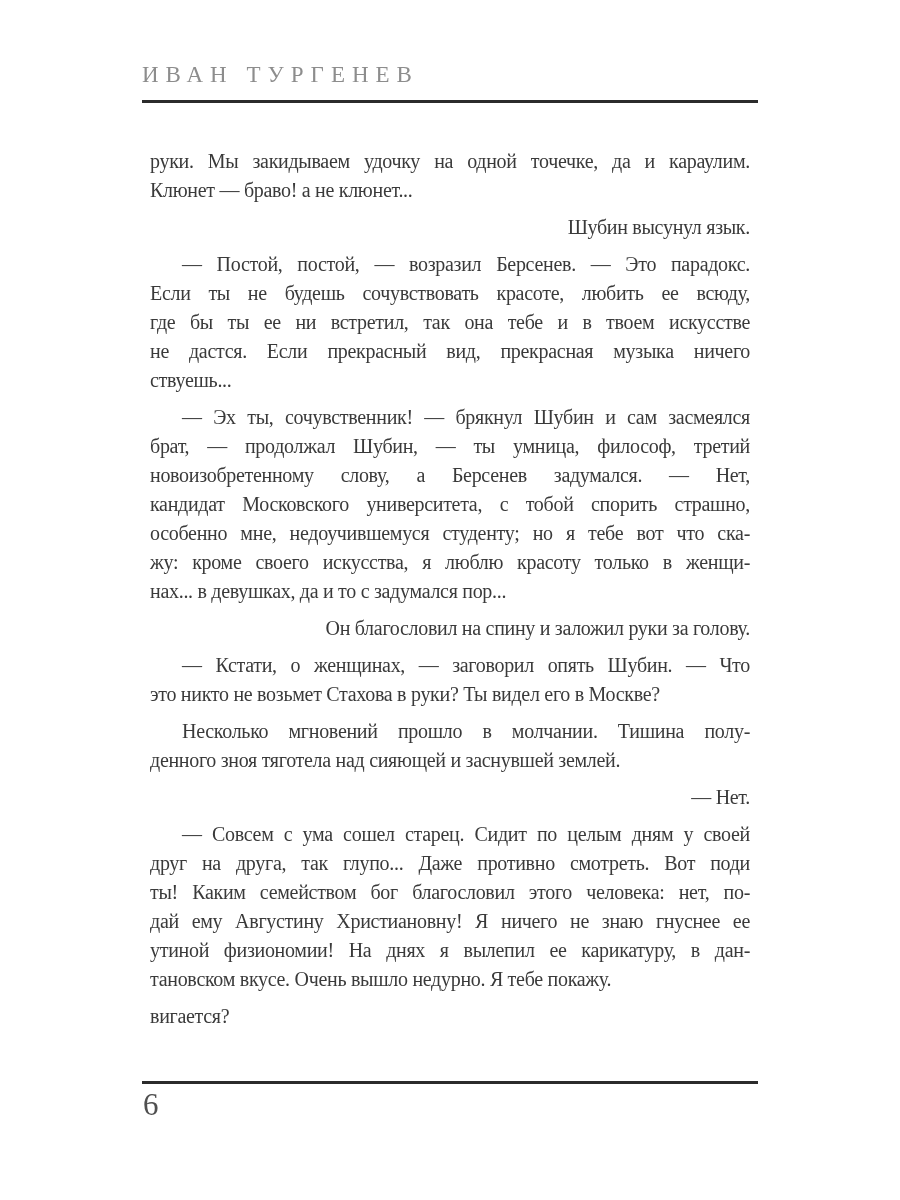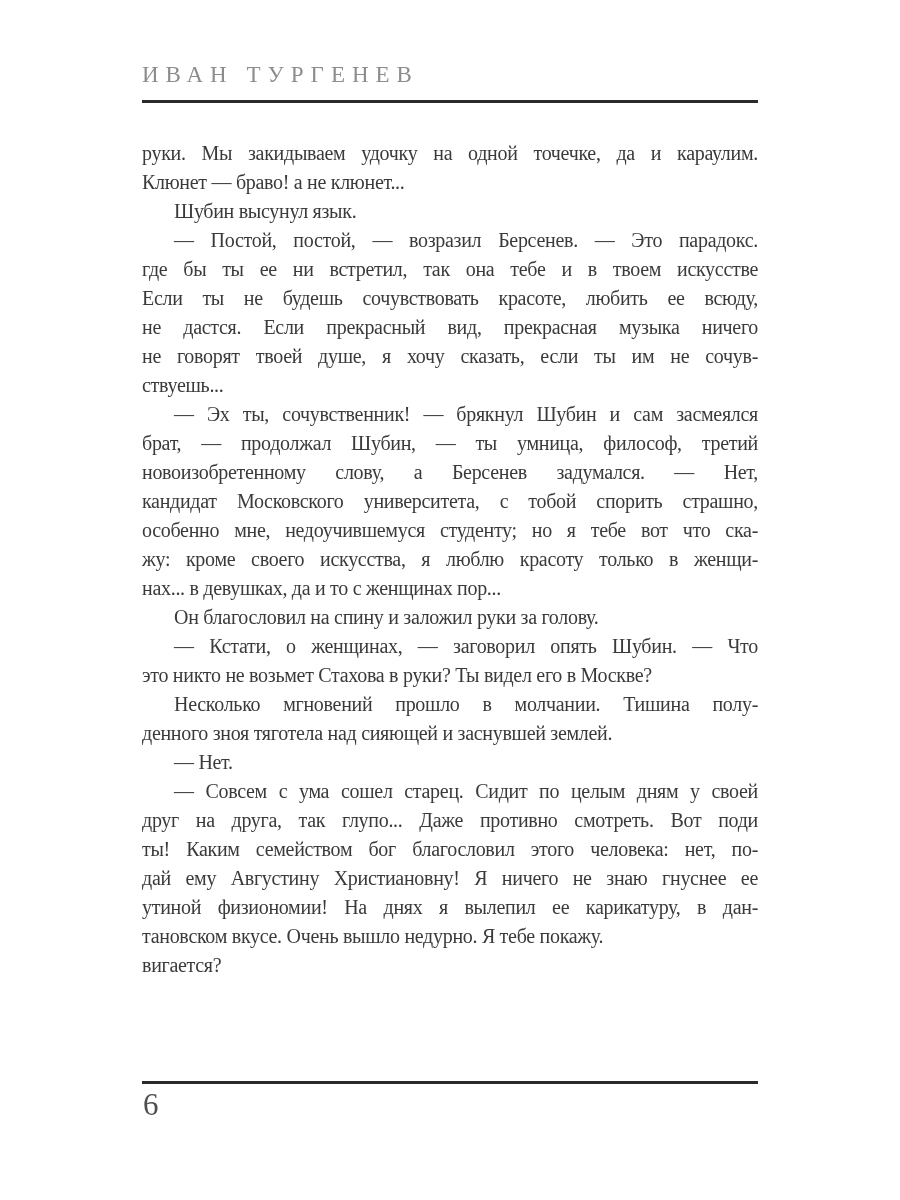--- a/index.html
+++ b/index.html
@@ -35,32 +35,32 @@
   .rule-bottom { top: 1081px; }
   .text-block {
     position: absolute;
     left: 142px;
     top: 139px;
     width: 616px;
     color: var(--ink, #3a3a3a);
     font-size: 20px;
     letter-spacing: -0.015em;
   }
-  .para { margin: 0; }
+  .para { margin: 8px; }
   .line {
     height: 29px;
     line-height: 29px;
     text-align: left;
     white-space: normal;
   }
   .line.j {
     text-align: justify;
     text-align-last: justify;
   }
-  .line.ind { text-indent: 32px; }
+  .line.ind { text-indent: 32px; text-align: right; }
   .page-number {
     position: absolute;
     left: 143px;
     top: 1087px;
     font-size: 31px;
     color: #4f4f4f;
   }
 </style>
 </head>
 <body>
@@ -72,34 +72,33 @@
   <div class="text-block">
       <div class="para">
         <div class="line j">руки. Мы закидываем удочку на одной точечке, да и караулим.</div>
         <div class="line">Клюнет — браво! а не клюнет...</div>
       </div>
       <div class="para">
         <div class="line ind">Шубин высунул язык.</div>
       </div>
       <div class="para">
         <div class="line j ind">— Постой, постой, — возразил Берсенев. — Это парадокс.</div>
+        <div class="line j">Если ты не будешь сочувствовать красоте, любить ее всюду,</div>
         <div class="line j">где бы ты ее ни встретил, так она тебе и в твоем искусстве</div>
-        <div class="line j">Если ты не будешь сочувствовать красоте, любить ее всюду,</div>
         <div class="line j">не дастся. Если прекрасный вид, прекрасная музыка ничего</div>
-        <div class="line j">не говорят твоей душе, я хочу сказать, если ты им не сочув-</div>
         <div class="line">ствуешь...</div>
       </div>
       <div class="para">
         <div class="line j ind">— Эх ты, сочувственник! — брякнул Шубин и сам засмеялся</div>
         <div class="line j">брат, — продолжал Шубин, — ты умница, философ, третий</div>
         <div class="line j">новоизобретенному слову, а Берсенев задумался. — Нет,</div>
         <div class="line j">кандидат Московского университета, с тобой спорить страшно,</div>
         <div class="line j">особенно мне, недоучившемуся студенту; но я тебе вот что ска-</div>
         <div class="line j">жу: кроме своего искусства, я люблю красоту только в женщи-</div>
-        <div class="line">нах... в девушках, да и то с женщинах пор...</div>
+        <div class="line">нах... в девушках, да и то с задумался пор...</div>
       </div>
       <div class="para">
         <div class="line ind">Он благословил на спину и заложил руки за голову.</div>
       </div>
       <div class="para">
         <div class="line j ind">— Кстати, о женщинах, — заговорил опять Шубин. — Что</div>
         <div class="line">это никто не возьмет Стахова в руки? Ты видел его в Москве?</div>
       </div>
       <div class="para">
         <div class="line j ind">Несколько мгновений прошло в молчании. Тишина полу-</div>

